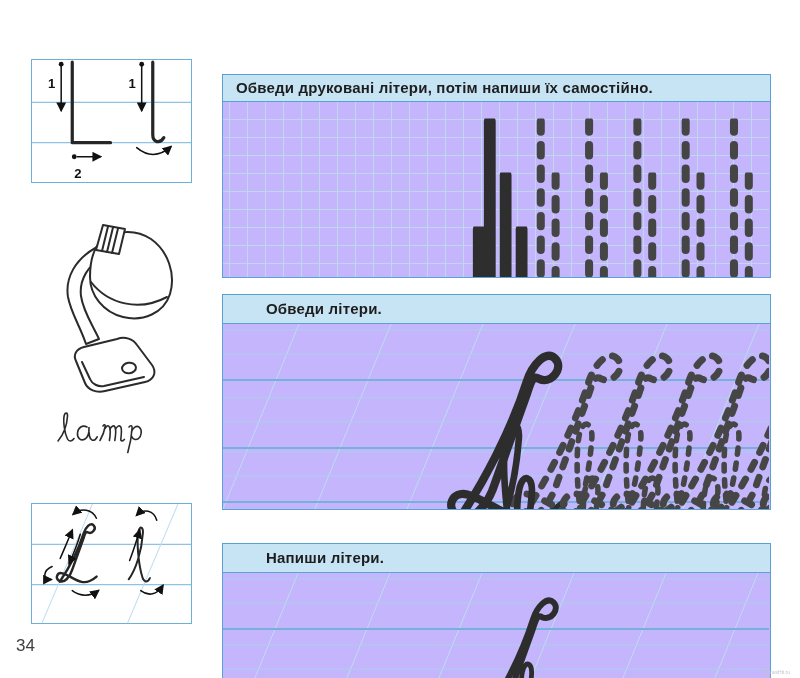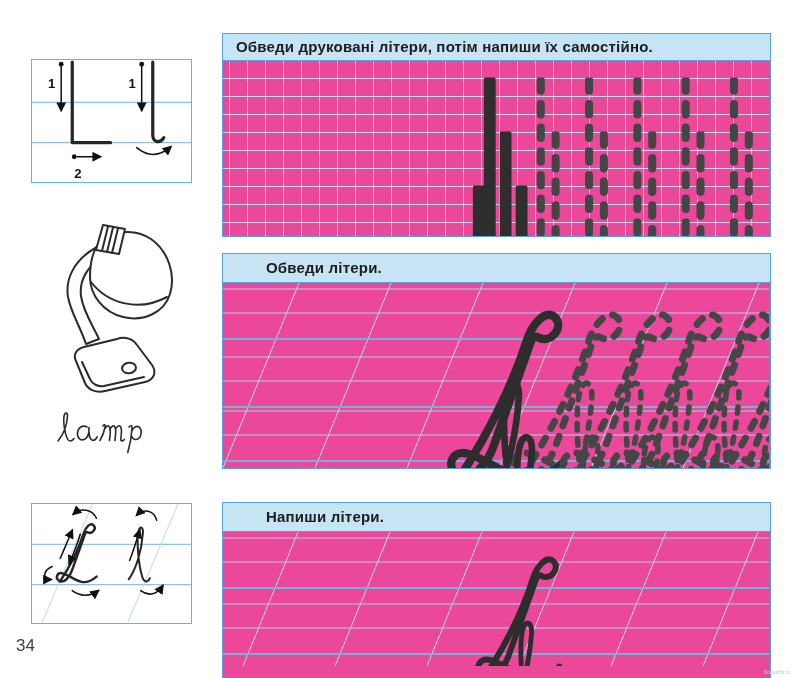--- a/index.html
+++ b/index.html
@@ -1,20 +1,20 @@
 <!DOCTYPE html>
 <html><head>
 <meta charset="utf-8">
 <style>
   html,body{margin:0;padding:0;background:#e9e9e9;}
   .page{position:relative;width:800px;height:678px;background:#fff;overflow:hidden;
         font-family:"Liberation Sans",sans-serif;}
   
   .sec{position:absolute;left:222px;width:549px;box-sizing:border-box;
-       border:1.6px solid #59a3d4;background:#ec4899;}
+       border:1.6px solid #59a3d4;background:#c4b5fd;margin-top:41px;}
   .sec-h{background:#c7e4f5;border-bottom:1.6px solid #59a3d4;color:#1d1d1d;
          font-weight:700;font-size:15px;letter-spacing:.2px;padding-left:13px;
          height:26px;line-height:26px;white-space:nowrap;overflow:hidden;}
   .tall .sec-h{height:28px;line-height:28px;padding-left:43px;}
   .sec svg{display:block;}
   
   .gbox{position:absolute;box-sizing:border-box;border:1.4px solid #6fb0da;background:#fff;}
   .gbox svg,.fig svg{display:block;width:100%;height:100%;}
   .fig{position:absolute;}
   .page-number{position:absolute;left:16px;top:636px;font-size:17px;color:#404040;}

